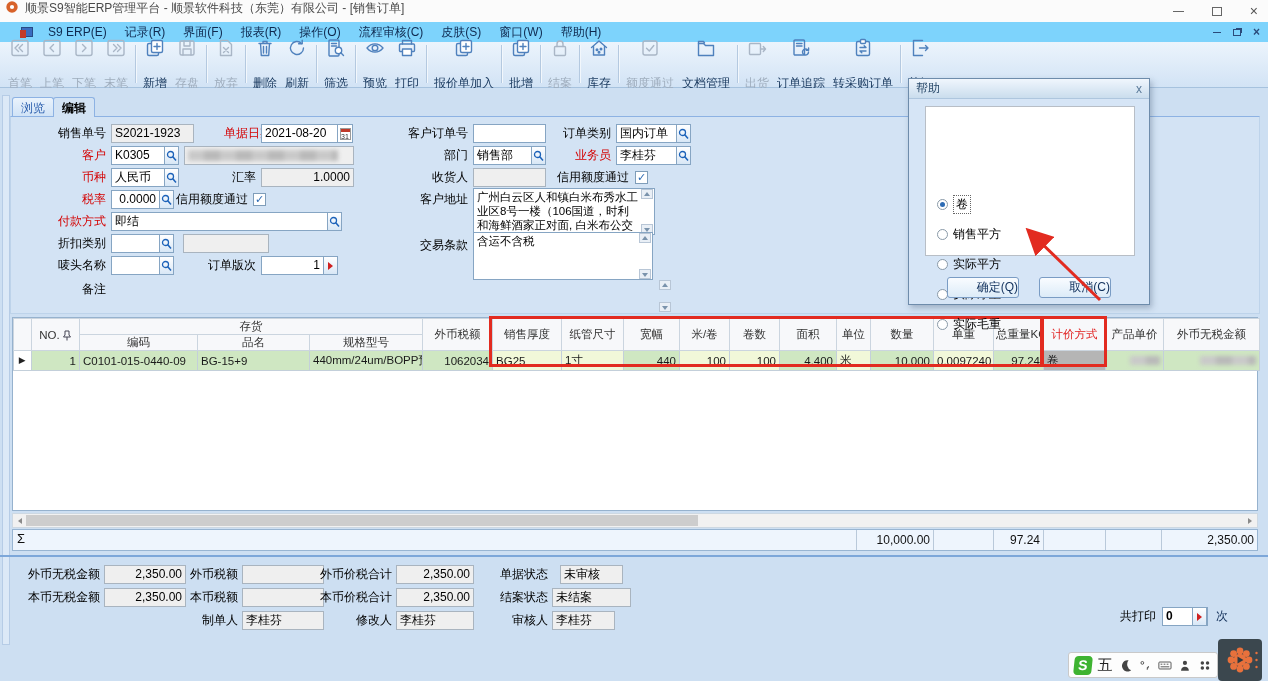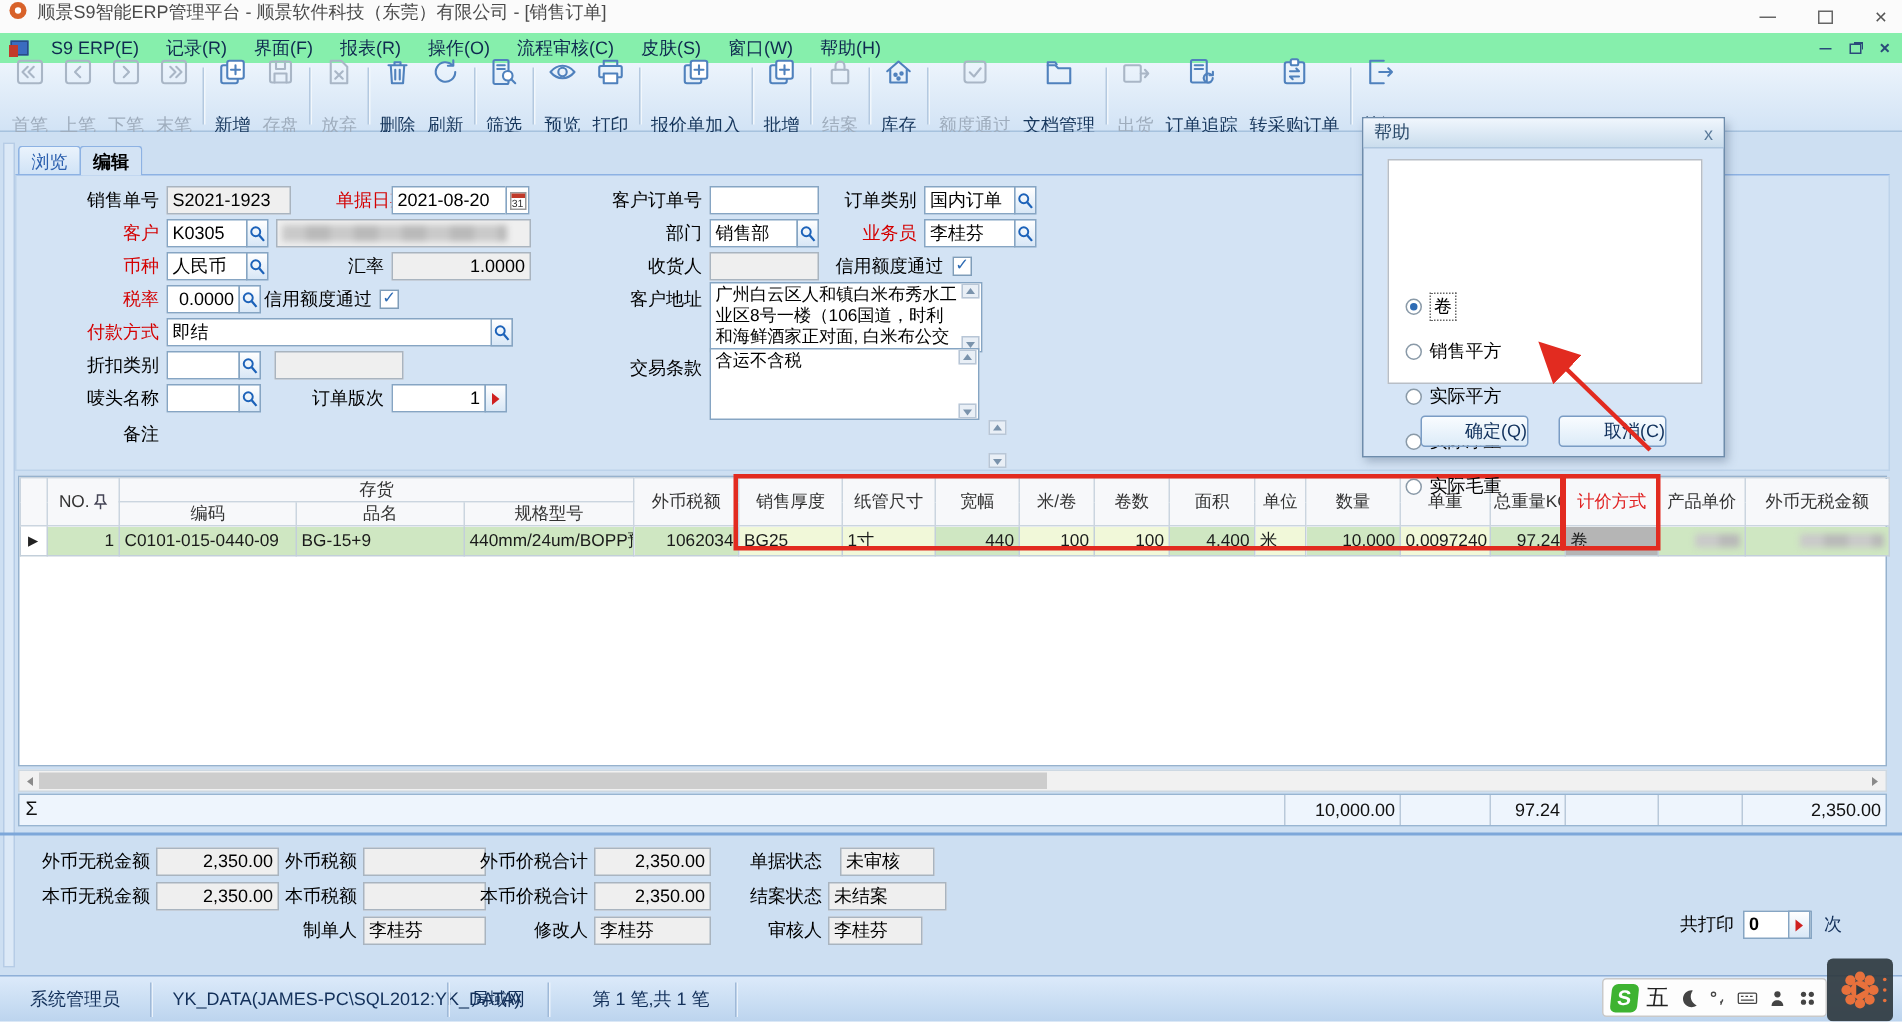--- a/index.html
+++ b/index.html
@@ -10,21 +10,21 @@
   
   .titlebar { position:absolute; left:0; top:0; width:1268px; height:22px; background:#fbfbfb; display:flex; }
   .titlebar .title { margin-left:6px; color:#4a4a4a; font-size:12px; }
   .win-controls { position:absolute; right:10px; top:0; height:22px; display:flex; align-items:center; gap:28px; color:#666; }
   .wc-min { width:11px; height:1px; background:#666; }
   .wc-max { width:10px; height:9px; border:1px solid #666; }
   .wc-close { font-size:14px; line-height:14px; color:#555; }
   .app-ic { width:14px; height:14px; margin-left:5px; }
 
   
-  .menubar { position:absolute; left:0; top:22px; width:1268px; height:20px; background:#86efac; display:flex; align-items:center; }
+  .menubar { position:absolute; left:0; top:22px; width:1268px; height:20px; background:#7dd3fc; display:flex; align-items:center;padding-left:14px; }
   .menubar .mi { padding:0 9px; color:#0f2a50; cursor:default; }
   .mdi-ic { width:12px; height:10px; margin-left:7px; margin-right:6px; background:#3a6cc0; border:1px solid #274b86; position:relative; }
   .mdi-ic::before { content:""; position:absolute; left:-2px; top:2px; width:6px; height:8px; background:#c23a2a; }
   .mdi-controls { position:absolute; right:8px; top:0; height:20px; display:flex; align-items:center; gap:12px; color:#2a4a7a; }
   .mdc-min { width:8px; height:1px; background:#2a4a7a; }
   .mdc-res { width:8px; height:7px; border:1px solid #2a4a7a; box-shadow:2px -2px 0 -1px #2a4a7a; }
   .mdc-close { font-size:12px; font-weight:bold; line-height:12px; }
 
   
   .toolbar { position:absolute; left:0; top:42px; width:1268px; height:46px; background:linear-gradient(#ecf4fc,#d2e3f5); border-bottom:1px solid #a6c2de; display:flex; align-items:center; padding:1px 2px 2px 4px; }
@@ -592,30 +592,20 @@
     <div class="fld ro" style="left:552px;top:523px;width:63px">李桂芬</div>
 
     <span class="lbl" style="left:1108px;top:519px;width:48px">共打印</span>
     <div class="fld" style="left:1162px;top:519px;width:46px;font-weight:bold">0</div>
     <div class="spin" style="left:1192px;top:519px">
         <i></i>
       </div>
     <span class="lbl" style="left:1216px;top:519px;width:24px;text-align:left;color:#13305a">次</span>
   </div>
 
-  <div class="statusbar">
-    <span class="sb-seg" style="left:20px">系统管理员</span>
-    <span class="sb-div" style="left:100px"></span>
-    <span class="sb-seg" style="left:115px">YK_DATA(JAMES-PC\SQL2012:YK_DATA)</span>
-    <span class="sb-div" style="left:298px"></span>
-    <span class="sb-seg" style="left:314px">局域网</span>
-    <span class="sb-div" style="left:365px"></span>
-    <span class="sb-seg" style="left:395px">第 1 笔,共 1 笔</span>
-    <span class="sb-div" style="left:490px"></span>
-  </div>
 
   <div class="redbox" style="left:489px;top:316px;width:554px;height:51px"></div>
   <div class="redbox" style="left:1041px;top:316px;width:66px;height:51px"></div>
 
   <div class="dialog">
     <div class="dlg-title">
       <span>帮助</span>
       <span class="dlg-close">x</span>
     </div>
     <div class="dlg-group"></div>

